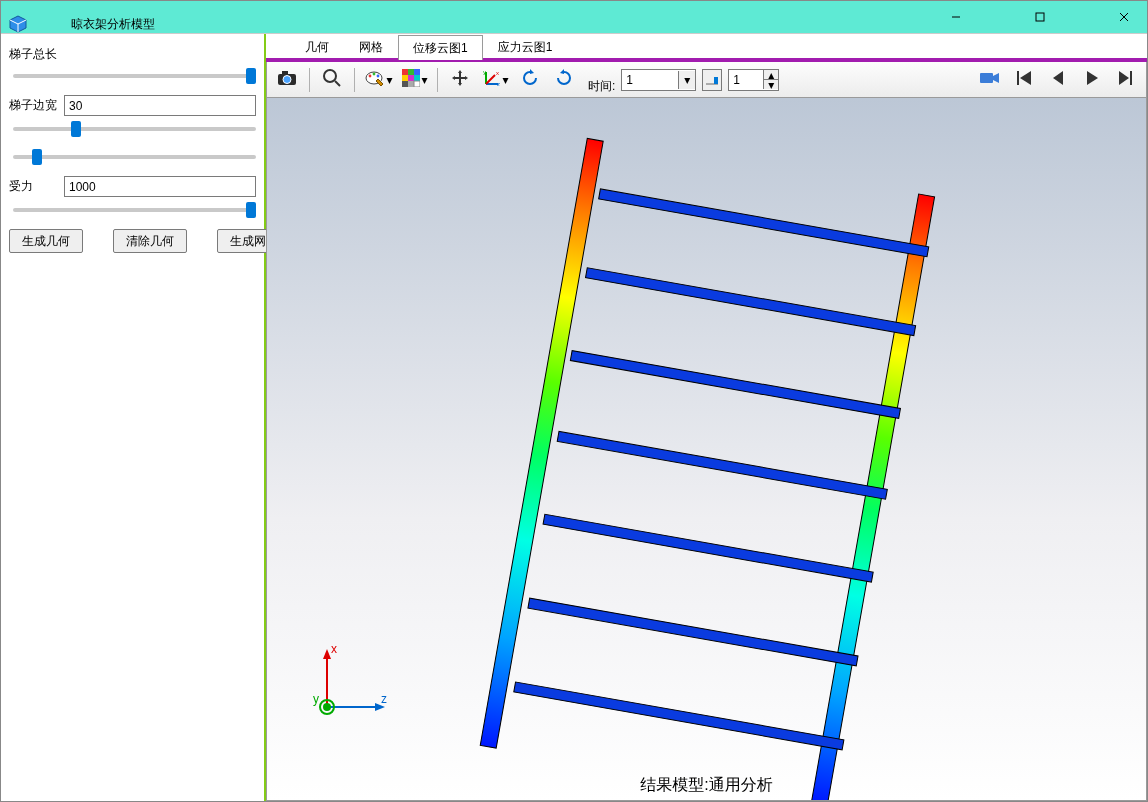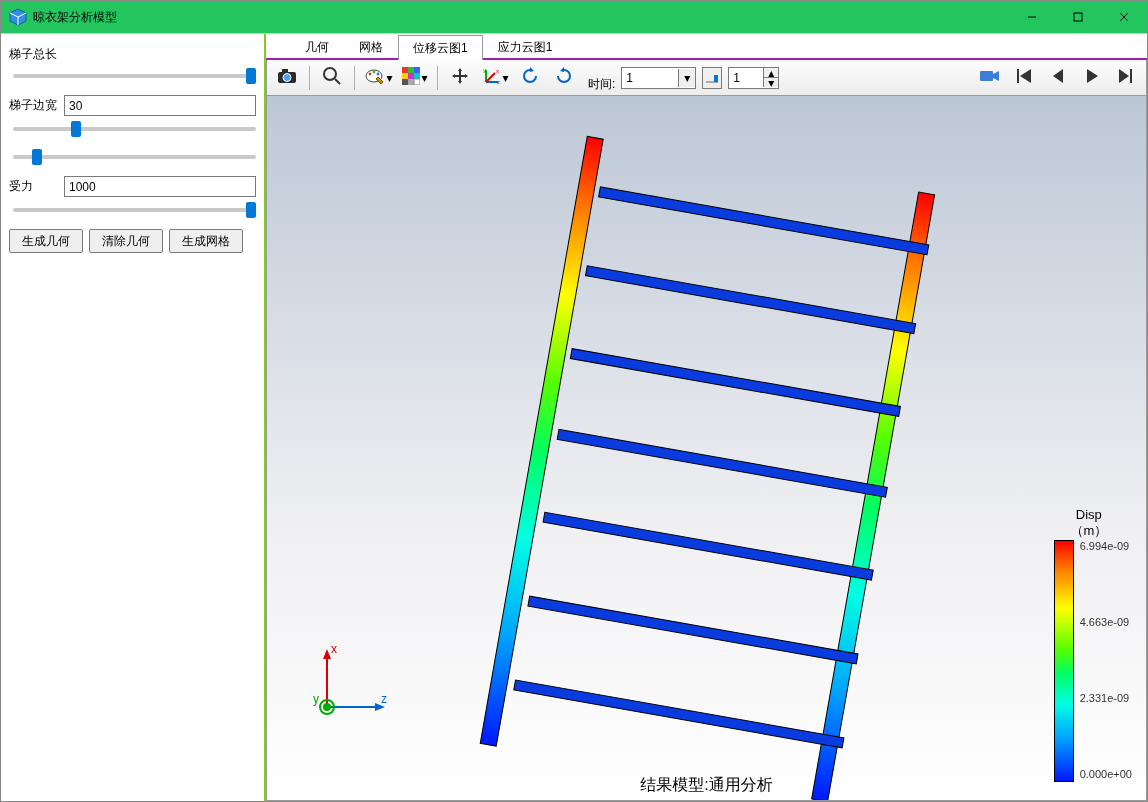--- a/index.html
+++ b/index.html
@@ -1,32 +1,32 @@
 <!DOCTYPE html>
 <html><head>
 <meta charset="utf-8">
 <style>
   html,body{margin:0;padding:0;font-family:"Microsoft YaHei","微软雅黑",Tahoma,Arial,sans-serif;font-size:12px;color:#000;background:#fff;width:1148px;height:802px;overflow:hidden;}
   .window{display:flex;flex-direction:column;width:1148px;height:802px;border:1px solid #888;box-sizing:border-box;}
-  .titlebar{height:32px;display:flex;align-items:center;border-bottom:1px solid #ccc;background:#22c55e;}
+  .titlebar{height:32px;display:flex;align-items:flex-end;border-bottom:1px solid #ccc;background:#5eead4;gap:38px;}
   .titlebar .app-icon{width:18px;height:18px;margin:0 6px 0 8px;display:flex;align-items:center;justify-content:center;}
   .titlebar .title{flex:0 0 auto;font-size:12px;}
   .titlebar .spacer{flex:1;}
   .winbtn{width:46px;height:32px;display:flex;align-items:center;justify-content:center;}
   .content{flex:1;display:flex;min-height:0;}
   .sidebar{width:265px;border-right:2px solid #84cc16;padding:6px 8px;box-sizing:border-box;}
   .param-row{display:flex;align-items:center;margin-top:6px;}
   .param-row .lbl{width:55px;flex:0 0 55px;font-size:12px;}
   .param-row input[type=text]{flex:1;height:21px;border:1px solid #7a7a7a;padding:0 4px;box-sizing:border-box;font-size:12px;}
   .slider-row{margin:4px 0 14px 0;padding:0 2px;}
   .slider-row input[type=range]{width:100%;}
-  .btn-row{display:flex;gap:6px;margin-top:10px;}
+  .btn-row{display:flex;gap:30px;margin-top:10px;}
   .btn{border:1px solid #7a7a7a;background:#efefef;height:22px;padding:0 8px;font-size:12px;display:inline-flex;align-items:center;justify-content:center;min-width:56px;cursor:default;border-radius:2px;}
   .mainpane{flex:1;display:flex;flex-direction:column;min-width:0;}
-  .tabbar{height:24px;display:flex;align-items:flex-start;padding-left:24px;border-bottom:2px solid #a21caf;background:#fff;}
+  .tabbar{height:24px;display:flex;align-items:flex-start;padding-left:24px;border-bottom:4px solid #a21caf;background:#fff;}
   .tab{padding:4px 14px 3px 14px;border:1px solid transparent;border-bottom:none;font-size:12px;cursor:default;}
   .tab.active{border-color:#9a9a9a;background:#fff;position:relative;top:1px;}
   .toolbar{height:36px;display:flex;align-items:center;gap:2px;padding:2px 4px;border:1px solid #9a9a9a;border-top:none;box-sizing:border-box;background:linear-gradient(#fdfdfd,#ececec);}
   .tbtn{width:30px;height:28px;display:flex;align-items:center;justify-content:center;border:1px solid transparent;}
   .tsep{width:1px;height:24px;background:#b0b0b0;margin:0 4px;}
   .dd{display:inline-flex;align-items:center;margin-left:2px;}
   .dd .arrow{margin-left:1px;}
   .time-lbl{font-size:12px;margin:13px 4px 0 6px;}
   .combo{display:inline-flex;align-items:center;border:1px solid #7a7a7a;height:20px;background:#fff;}
   .combo input{border:none;outline:none;height:18px;font-size:12px;padding:0 4px;width:48px;}
@@ -285,30 +285,18 @@
             <text x="24" y="16" fill="#d00" font-size="12">x</text>
             <line x1="20" y1="70" x2="72" y2="70" stroke="#06c" stroke-width="2"></line>
             <polygon points="78,70 68,66 68,74" fill="#06c"></polygon>
             <text x="74" y="66" fill="#06c" font-size="12">z</text>
             <circle cx="20" cy="70" r="4" fill="#0a0"></circle>
             <circle cx="20" cy="70" r="7" fill="none" stroke="#0a0" stroke-width="2"></circle>
             <text x="6" y="66" fill="#0a0" font-size="12">y</text>
           </svg>
         </div>
 
-        <div class="legend">
-          <div class="title"><span>Disp</span><br><span>（m）</span></div>
-          <div class="row">
-            <div class="bar"></div>
-            <div class="ticks">
-              <span>6.994e-09</span>
-              <span>4.663e-09</span>
-              <span>2.331e-09</span>
-              <span>0.000e+00</span>
-            </div>
-          </div>
-        </div>
 
         <div class="bottom-status">结果模型:通用分析</div>
       </div>
     </div>
   </div>
 </div>
 
 </body></html>

